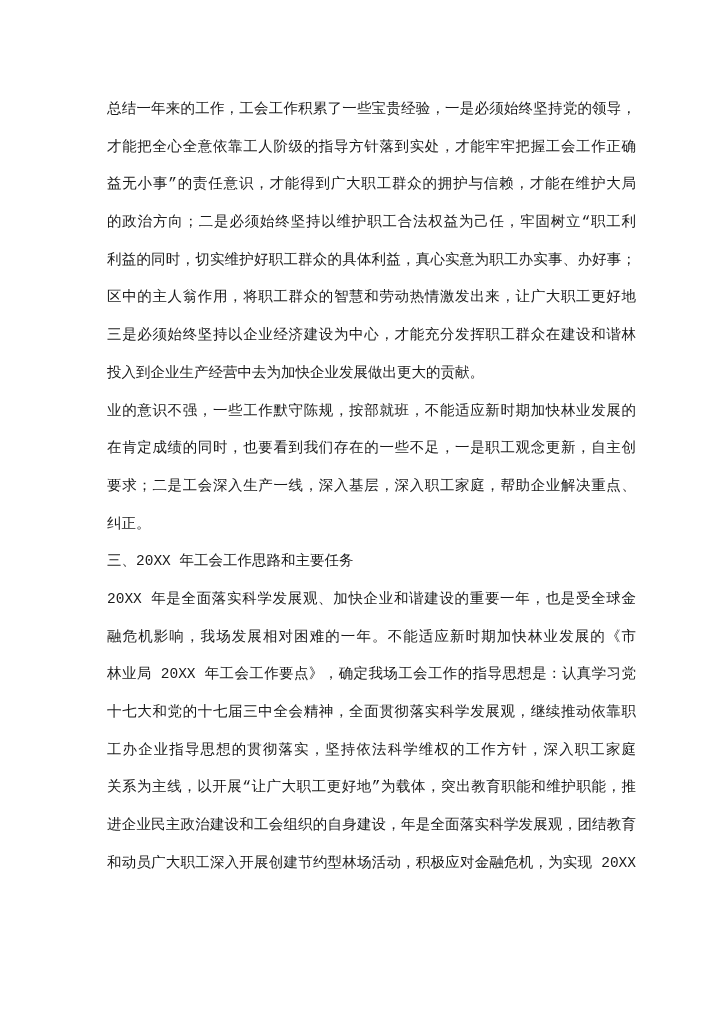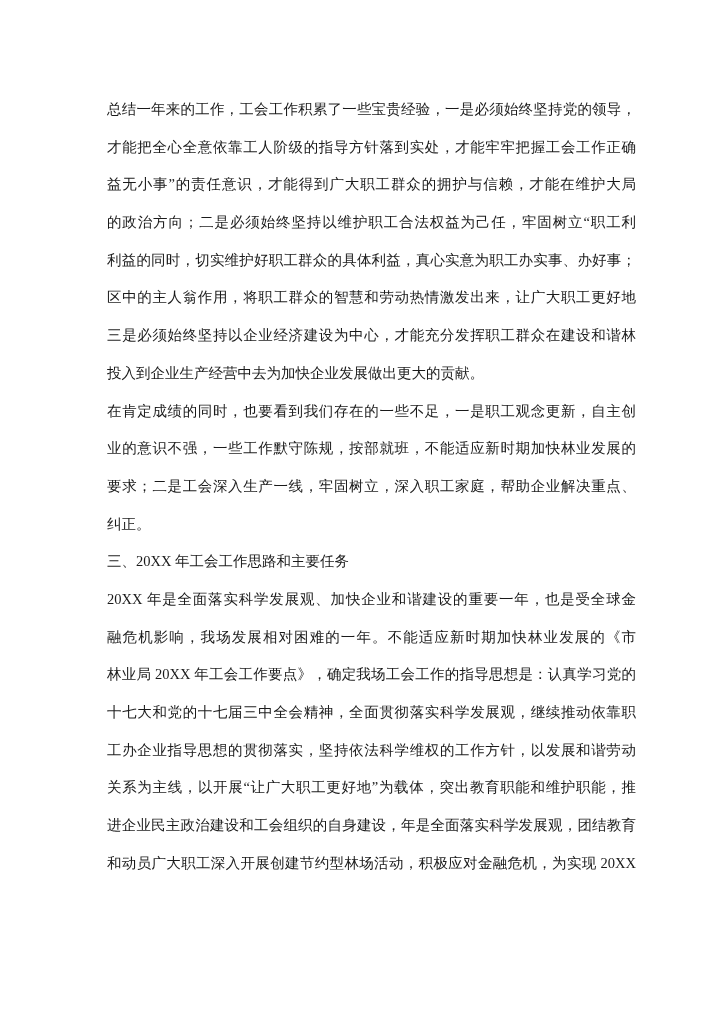--- a/index.html
+++ b/index.html
@@ -12,21 +12,21 @@
     width: 721px;
     height: 1020px;
     background: #ffffff;
     overflow: hidden;
   }
   .text-block {
     position: absolute;
     left: 107px;
     top: 91px;
     width: 529px;
-    font-family: Liberation Serif, serif;
+    font-family: Liberation Mono, monospace;
     font-size: 14.5px;
     color: #1a1a1a;
   }
   .line {
     height: 37.7px;
     line-height: 37.7px;
     text-align: left;
     text-align-last: left;
     overflow: hidden;
   }
@@ -41,27 +41,27 @@
 <div class="page">
   <div class="text-block" style="color: rgb(26, 26, 26);">
       <div class="line j">总结一年来的工作，工会工作积累了一些宝贵经验，一是必须始终坚持党的领导，</div>
       <div class="line j">才能把全心全意依靠工人阶级的指导方针落到实处，才能牢牢把握工会工作正确</div>
       <div class="line j">益无小事”的责任意识，才能得到广大职工群众的拥护与信赖，才能在维护大局</div>
       <div class="line j">的政治方向；二是必须始终坚持以维护职工合法权益为己任，牢固树立“职工利</div>
       <div class="line j">利益的同时，切实维护好职工群众的具体利益，真心实意为职工办实事、办好事；</div>
       <div class="line j">区中的主人翁作用，将职工群众的智慧和劳动热情激发出来，让广大职工更好地</div>
       <div class="line j">三是必须始终坚持以企业经济建设为中心，才能充分发挥职工群众在建设和谐林</div>
       <div class="line">投入到企业生产经营中去为加快企业发展做出更大的贡献。</div>
+      <div class="line j">业的意识不强，一些工作默守陈规，按部就班，不能适应新时期加快林业发展的</div>
       <div class="line j">在肯定成绩的同时，也要看到我们存在的一些不足，一是职工观念更新，自主创</div>
-      <div class="line j">业的意识不强，一些工作默守陈规，按部就班，不能适应新时期加快林业发展的</div>
-      <div class="line j">要求；二是工会深入生产一线，牢固树立，深入职工家庭，帮助企业解决重点、</div>
+      <div class="line j">要求；二是工会深入生产一线，深入基层，深入职工家庭，帮助企业解决重点、</div>
       <div class="line">纠正。</div>
       <div class="line">三、20XX 年工会工作思路和主要任务</div>
       <div class="line j">20XX 年是全面落实科学发展观、加快企业和谐建设的重要一年，也是受全球金</div>
       <div class="line j">融危机影响，我场发展相对困难的一年。不能适应新时期加快林业发展的《市</div>
       <div class="line j">林业局 20XX 年工会工作要点》，确定我场工会工作的指导思想是：认真学习党的</div>
       <div class="line j">十七大和党的十七届三中全会精神，全面贯彻落实科学发展观，继续推动依靠职</div>
-      <div class="line j">工办企业指导思想的贯彻落实，坚持依法科学维权的工作方针，以发展和谐劳动</div>
+      <div class="line j">工办企业指导思想的贯彻落实，坚持依法科学维权的工作方针，深入职工家庭</div>
       <div class="line j">关系为主线，以开展“让广大职工更好地”为载体，突出教育职能和维护职能，推</div>
       <div class="line j">进企业民主政治建设和工会组织的自身建设，年是全面落实科学发展观，团结教育</div>
       <div class="line j">和动员广大职工深入开展创建节约型林场活动，积极应对金融危机，为实现 20XX</div>
     </div>
 </div>
 
 </body></html>

